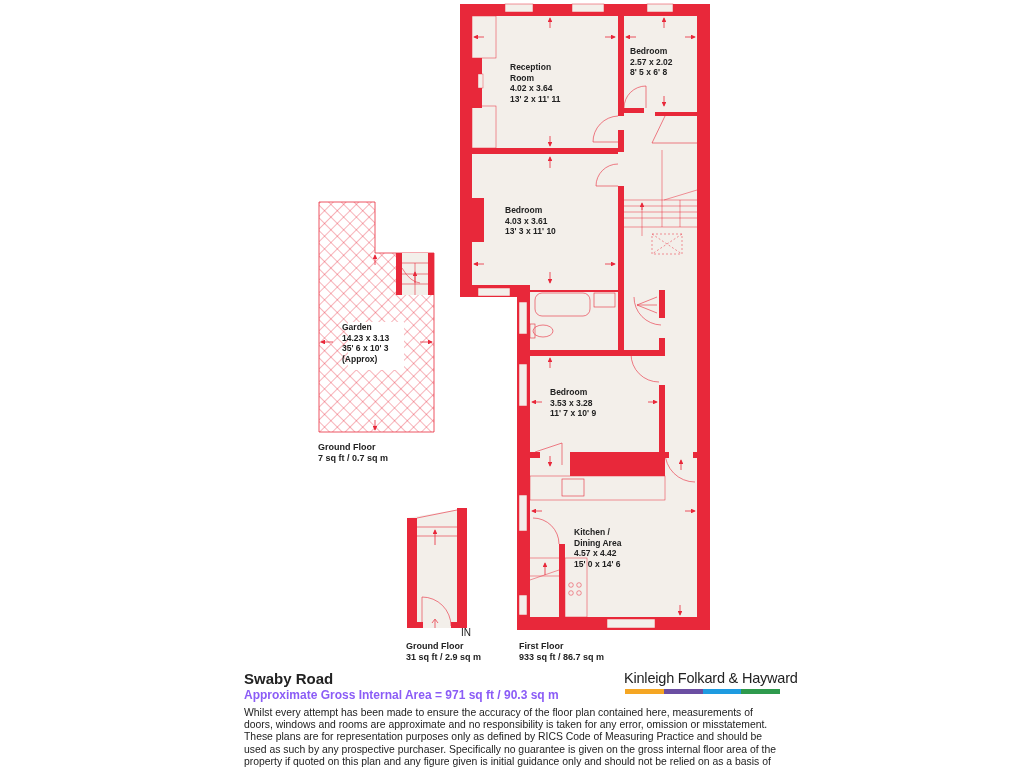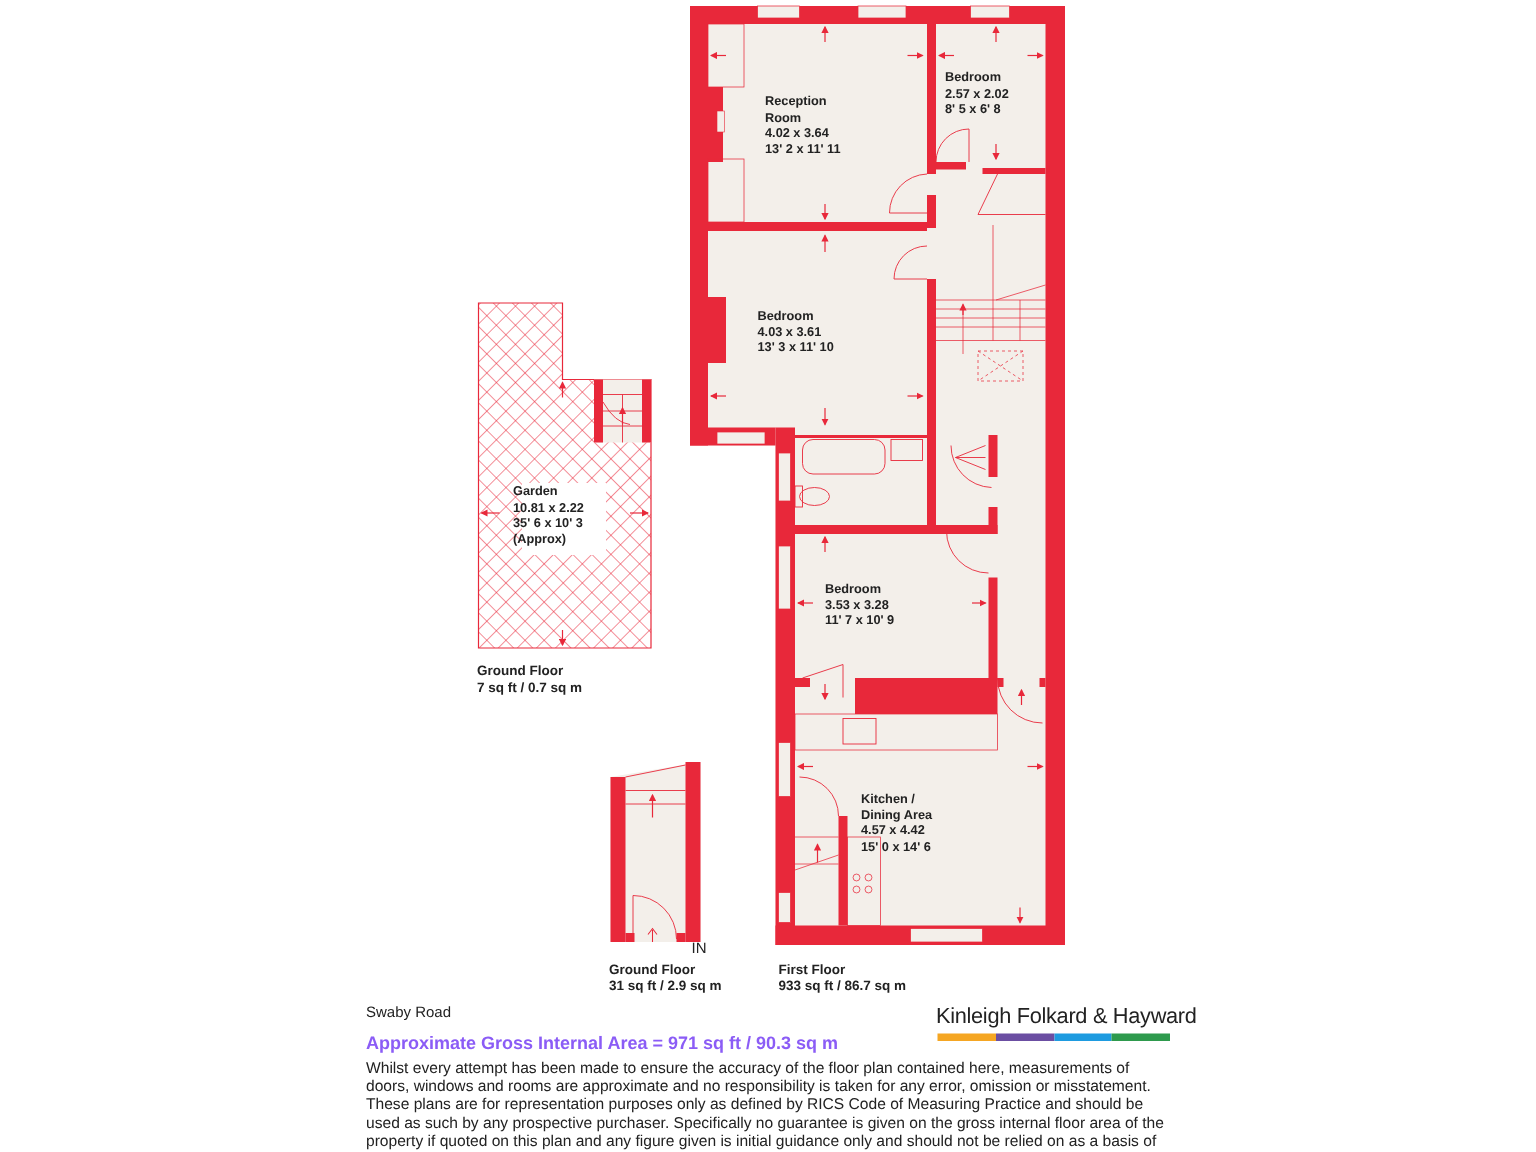--- a/index.html
+++ b/index.html
@@ -5,21 +5,21 @@
   html, body { margin:0; padding:0; background:#ffffff; }
   body { width:1024px; height:768px; position:relative; overflow:hidden;
          font-family:"Liberation Sans", sans-serif; color:#1a1a1a; }
   #plan { position:absolute; left:0; top:0; width:1024px; height:768px; }
   .label { position:absolute; font-family:"Liberation Sans", sans-serif;
            font-size:8.5px; line-height:10.5px; color:#222; font-weight:bold; white-space:nowrap; }
   .label span { display:block; }
   .floor-caption { position:absolute; font-size:9px; line-height:11px; font-weight:bold; color:#222; white-space:nowrap; }
   .floor-caption span { display:block; }
   .in-label { position:absolute; font-size:10px; color:#222;padding-left:32px; }
-  .footer-title { position:absolute; left:244px; top:670px; font-size:10px; font-weight:normal; color:#222; }
+  .footer-title { position:absolute; left:244px; top:670px; font-size:15px; font-weight:bold; color:#222; }
   .footer-area { position:absolute; left:244px; top:688px; font-size:12px; font-weight:bold; color:#8b5cf6; }
   .disclaimer { position:absolute; left:244px; top:707px; width:540px; font-size:10.4px; line-height:12.2px; color:#222; }
   .brand { position:absolute; left:624px; top:670px; font-size:14.5px; color:#222; letter-spacing:-0.2px; }
   .brand-bar { position:absolute; left:625px; top:689px; width:155px; height:5px; display:flex; }
   .brand-bar div { flex:1; height:100%; }
 </style>
 </head>
 <body>
 
 <svg id="plan" viewBox="0 0 1024 768" xmlns="http://www.w3.org/2000/svg">
@@ -229,21 +229,21 @@
 
 <div class="label" style="left:574px; top:527px; width:80px;">
   <span>Kitchen /</span>
   <span>Dining Area</span>
   <span>4.57 x 4.42</span>
   <span>15' 0 x 14' 6</span>
 </div>
 
 <div class="label" style="left:342px; top:322px; width:70px;">
   <span>Garden</span>
-  <span>10.81 x 2.22</span>
+  <span>14.23 x 3.13</span>
   <span>35' 6 x 10' 3</span>
   <span>(Approx)</span>
 </div>
 
 <div class="floor-caption" style="left:318px; top:442px;">
   <span>Ground Floor</span>
   <span>7 sq ft / 0.7 sq m</span>
 </div>
 
 <div class="in-label" style="left:429px; top:627px;">IN</div>

